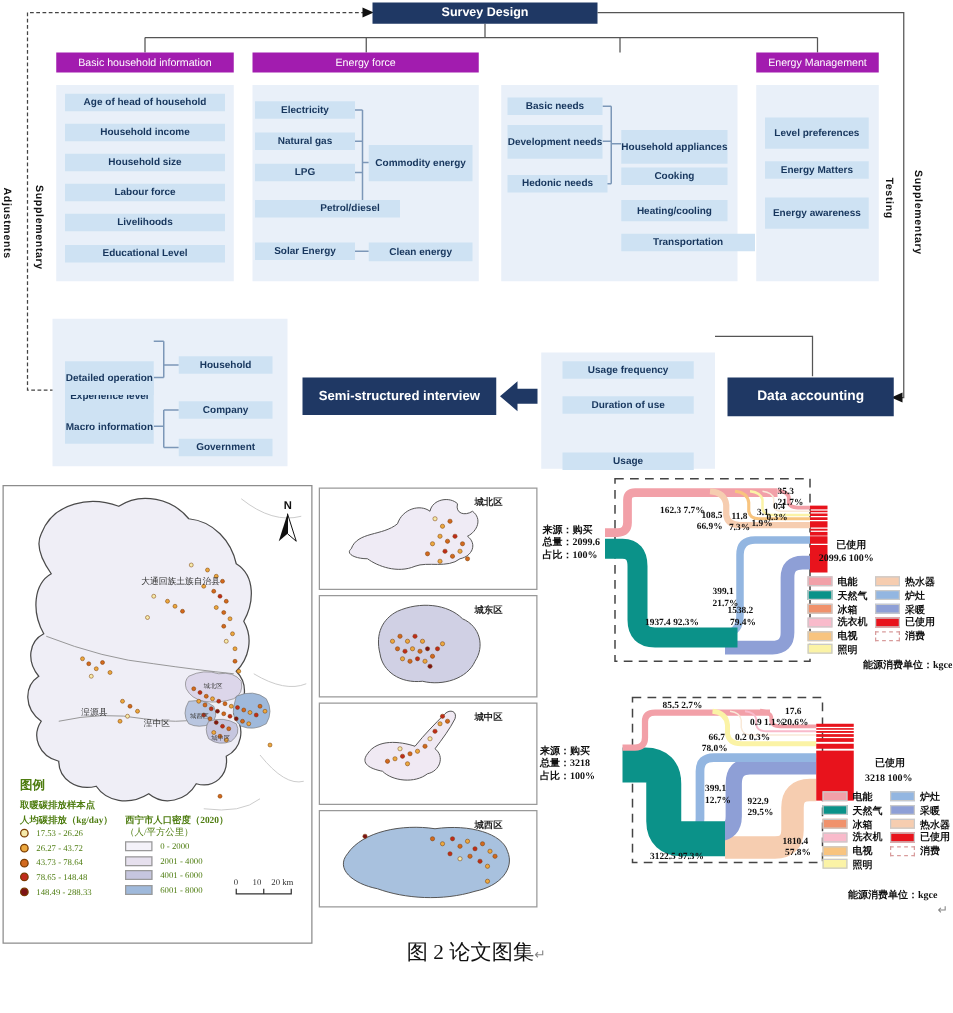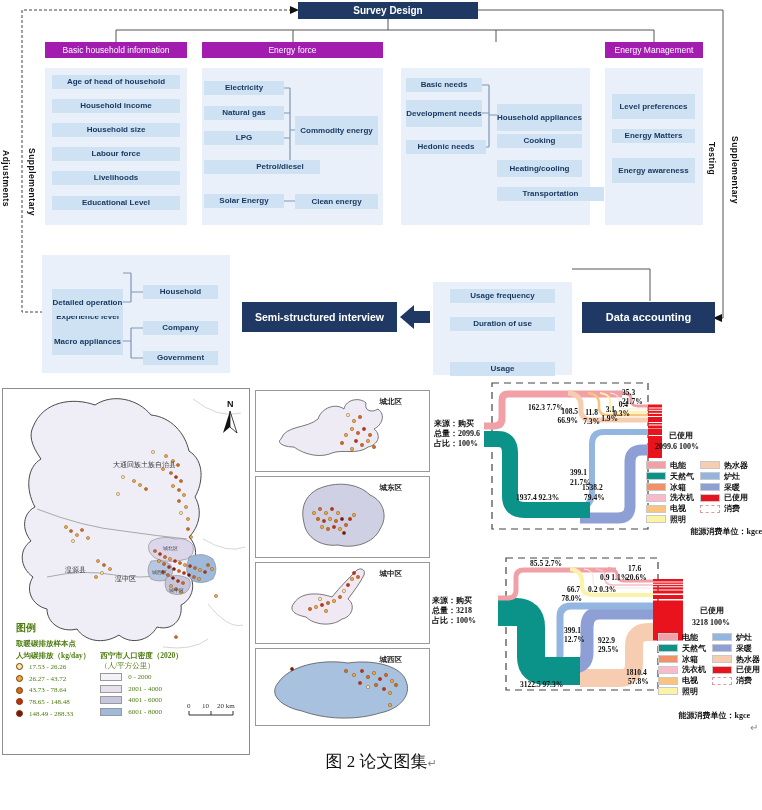--- a/index.html
+++ b/index.html
@@ -105,21 +105,21 @@
   <div class="item" style="left:497px;top:134px;width:85px;height:14px;">Cooking</div>
   <div class="item" style="left:497px;top:160px;width:85px;height:17px;">Heating/cooling</div>
   <div class="item" style="left:497px;top:187px;width:107px;height:14px;">Transportation</div>
 
   <div class="item" style="left:612px;top:94px;width:83px;height:25px;">Level preferences</div>
   <div class="item" style="left:612px;top:129px;width:83px;height:14px;">Energy Matters</div>
   <div class="item" style="left:612px;top:158px;width:83px;height:25px;">Energy awareness</div>
 
   <div class="item" style="left:52px;top:257px;width:71px;height:27px;margin-top:46px;">Experience level</div>
   <div class="item" style="left:52px;top:289px;width:71px;height:27px;">Detailed operation</div>
-  <div class="item" style="left:52px;top:328px;width:71px;height:27px;">Macro appliances</div>
+  <div class="item" style="left:52px;top:328px;width:71px;height:27px;">Macro information</div>
   <div class="item" style="left:143px;top:285px;width:75px;height:14px;">Household</div>
   <div class="item" style="left:143px;top:321px;width:75px;height:14px;">Company</div>
   <div class="item" style="left:143px;top:351px;width:75px;height:14px;">Government</div>
 
   <div class="navy-box" style="left:242px;top:302px;width:155px;height:30px;font-size:10.5px;">Semi-structured interview</div>
 
   <div class="item" style="left:450px;top:289px;width:105px;height:14px;">Usage frequency</div>
   <div class="item" style="left:450px;top:317px;width:105px;height:14px;">Duration of use</div>
   <div class="item" style="left:450px;top:344px;width:105px;height:14px;margin-top:18px;">Usage</div>
 

